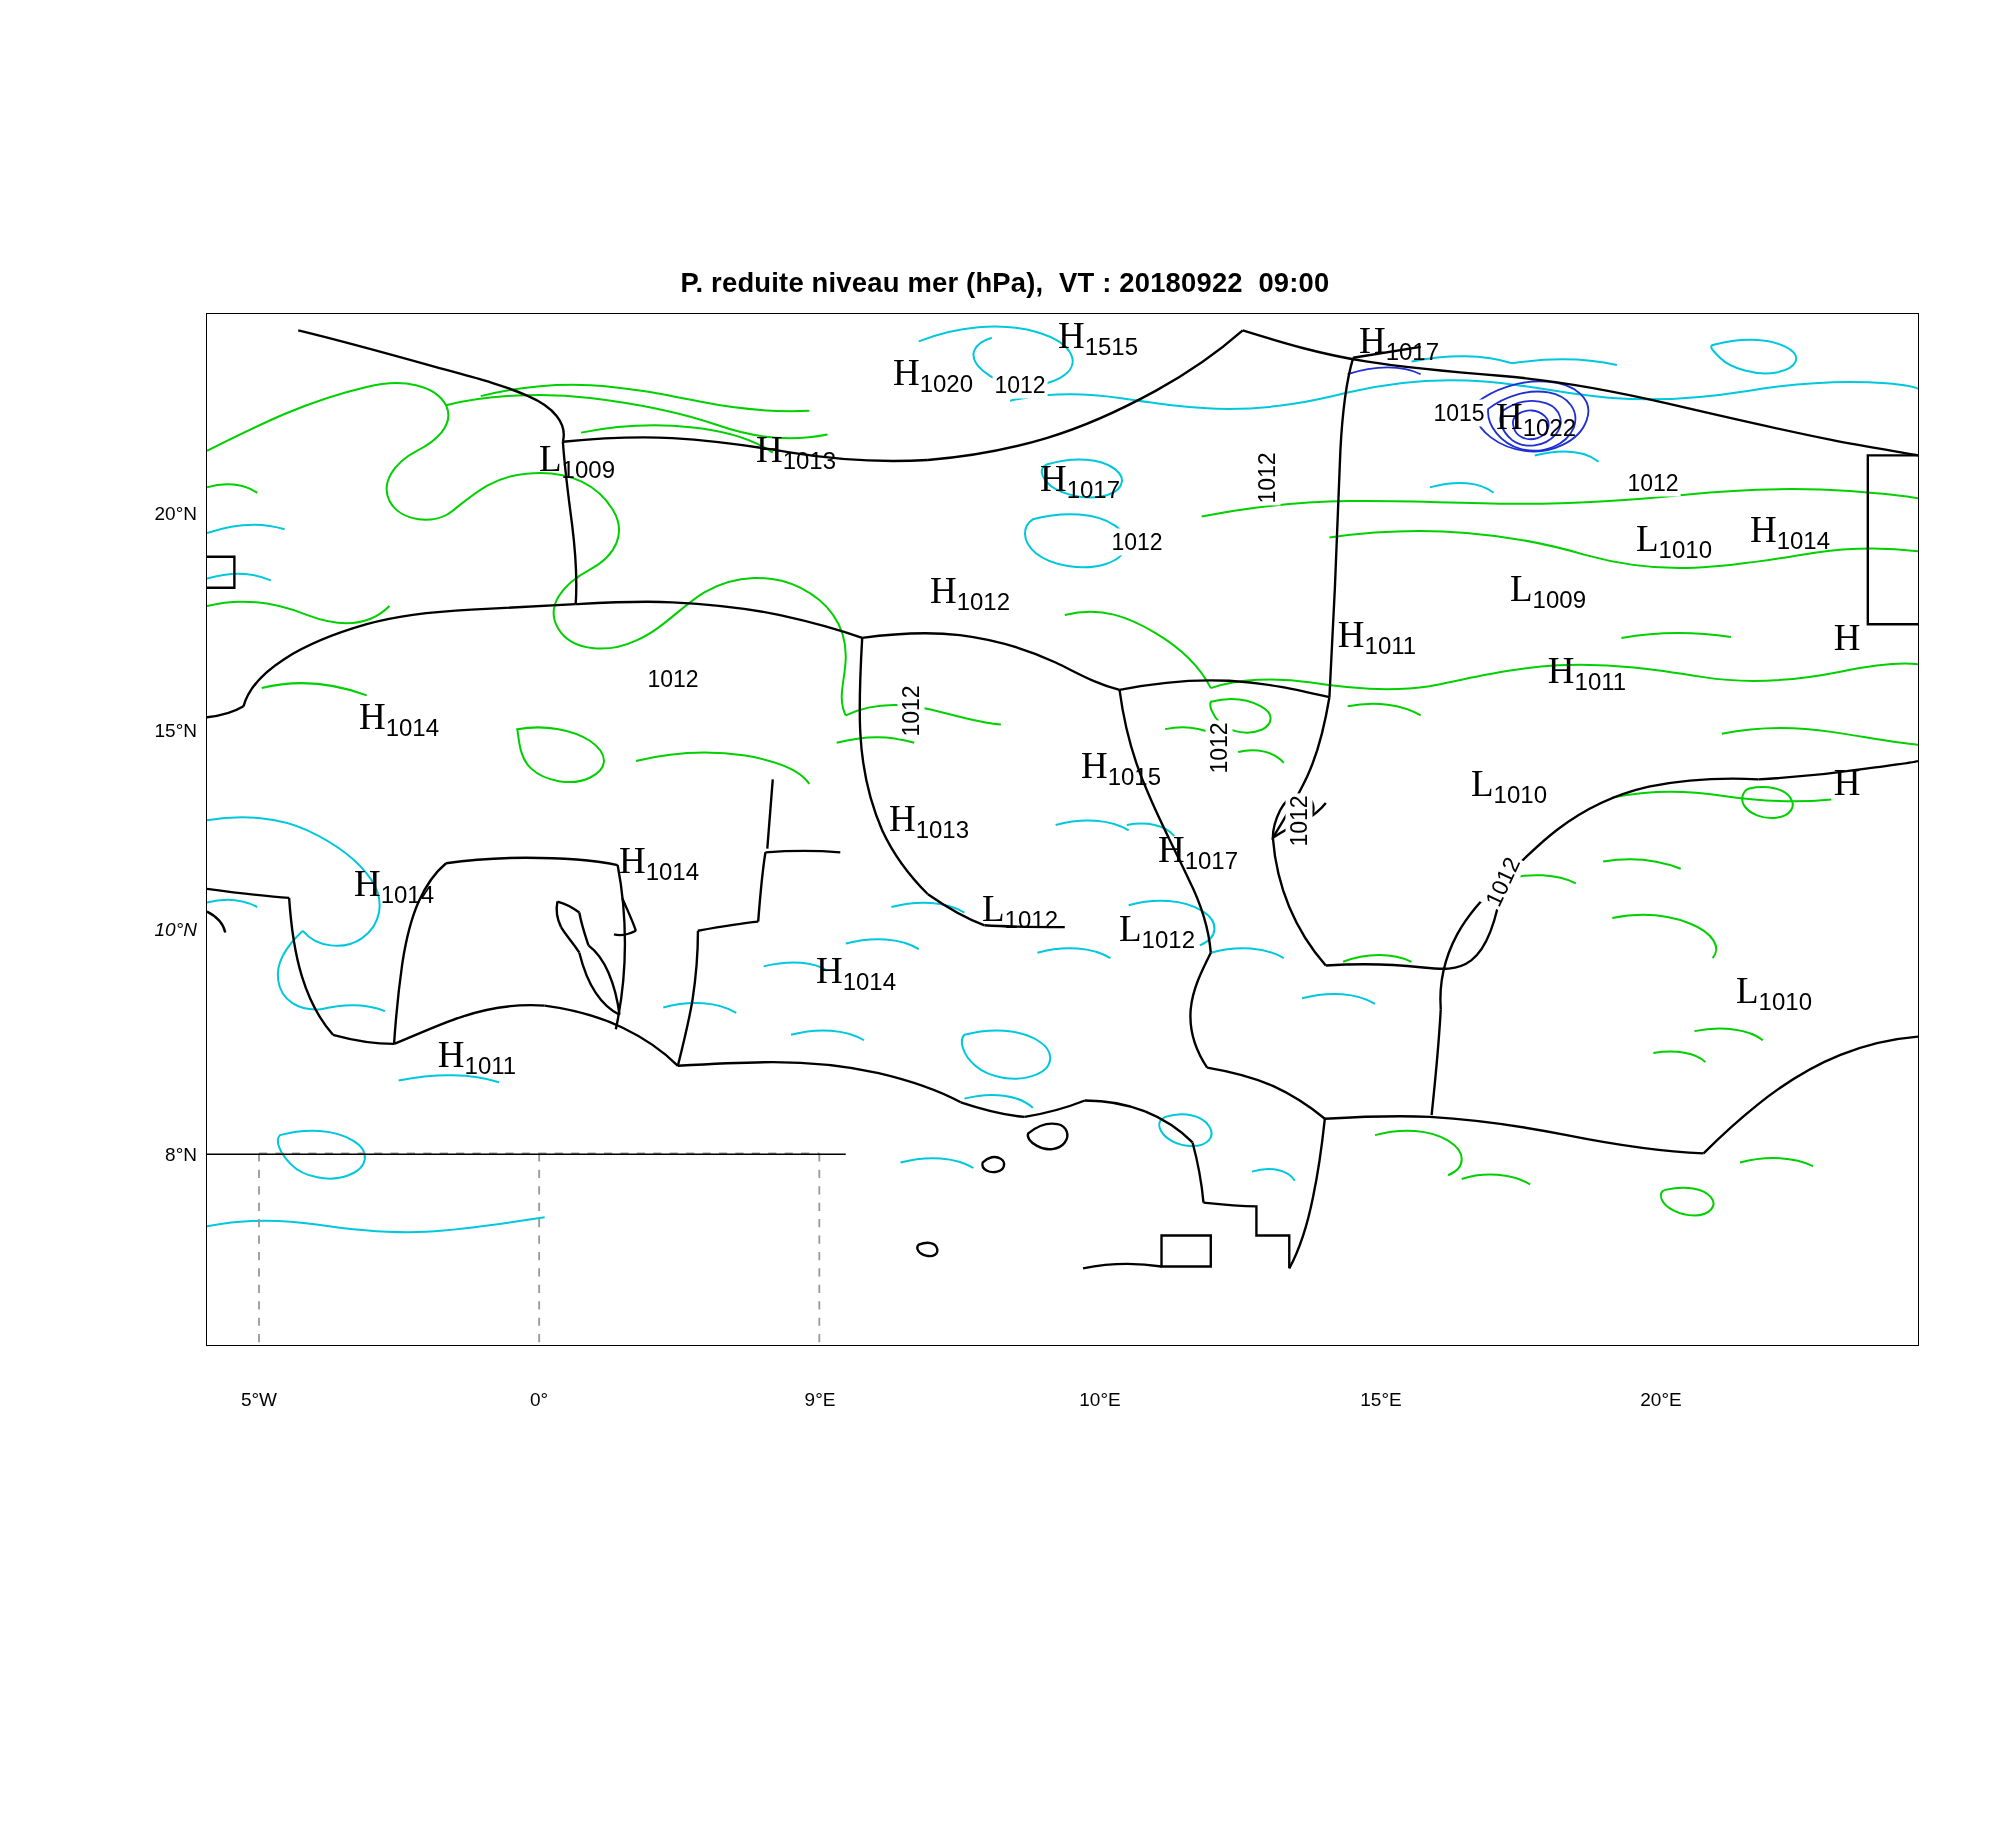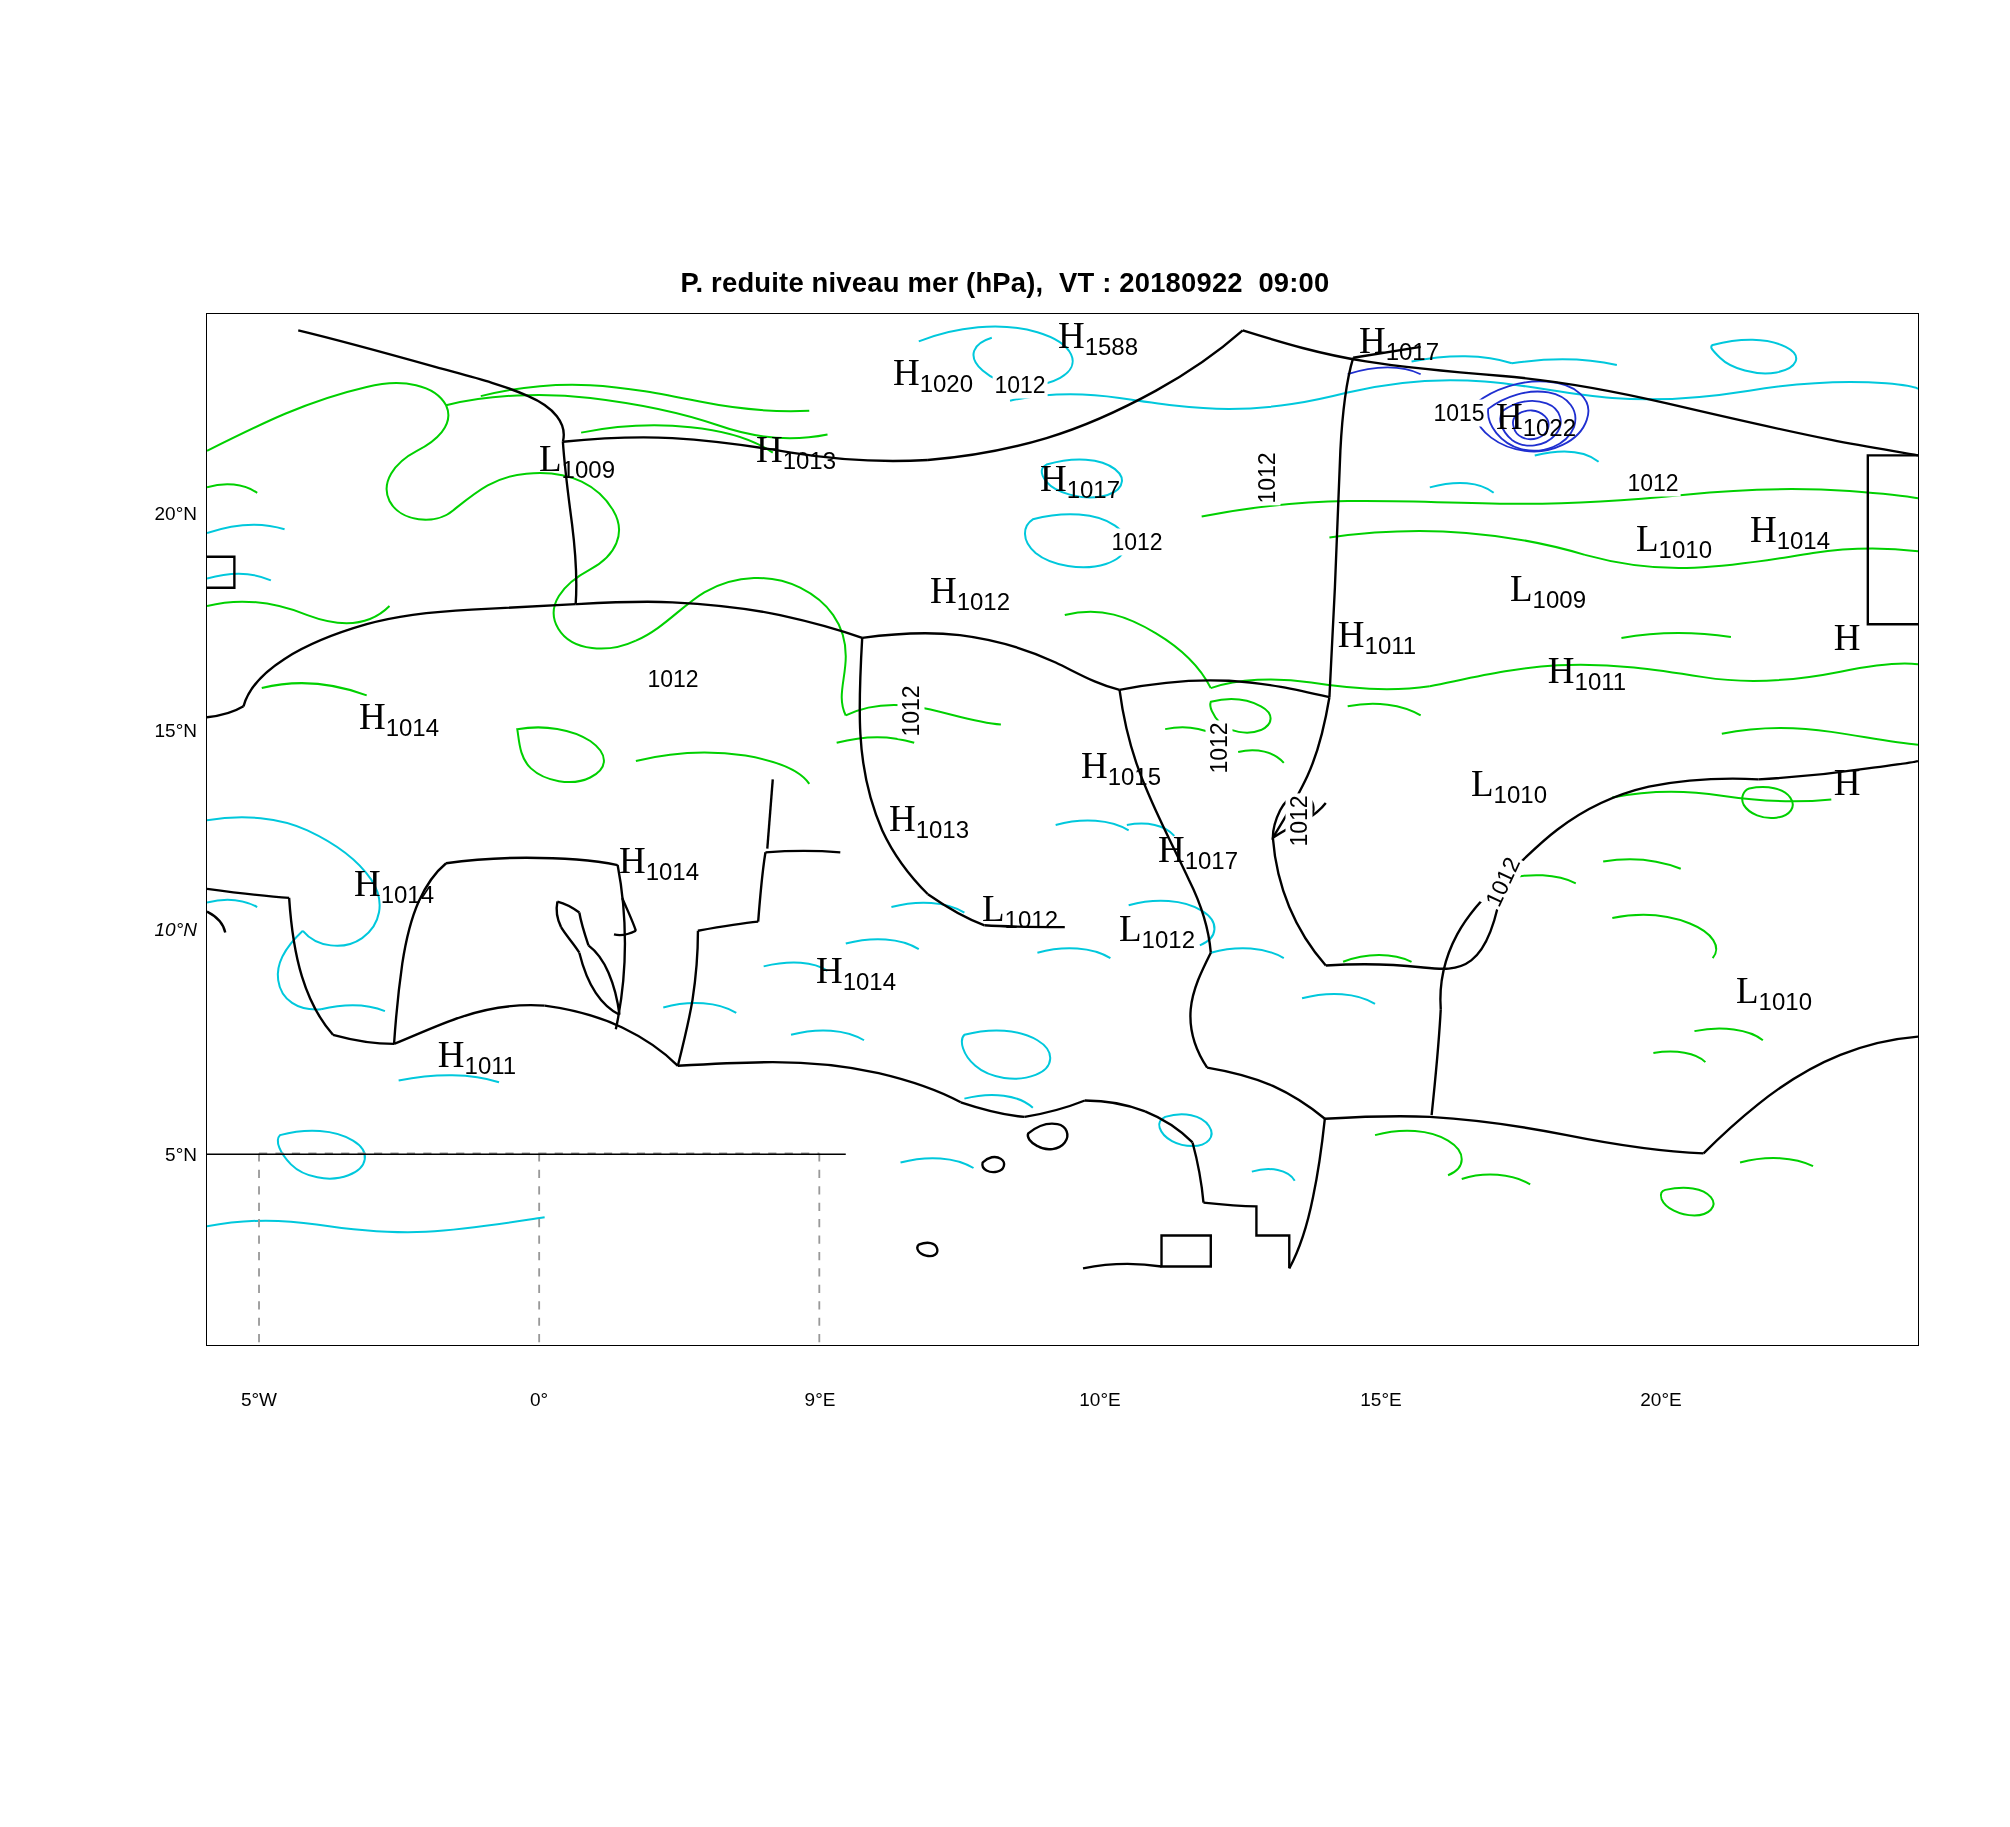--- a/index.html
+++ b/index.html
@@ -123,21 +123,21 @@
 
   <div class="axis-label y-label" style="left:119px; top:498px; width:78px;">20°N</div>
   <div class="tick" style="left:206px; top:497px; width:12.8px; height:1.8px;"></div>
 
   <div class="axis-label y-label" style="left:119px; top:715px; width:78px;">15°N</div>
   <div class="tick" style="left:206px; top:714px; width:12.8px; height:1.8px;"></div>
 
   <div class="axis-label y-label" style="left:119px; top:914px; width:78px;font-style:italic;">10°N</div>
   <div class="tick" style="left:206px; top:913px; width:12.8px; height:1.8px;"></div>
 
-  <div class="axis-label y-label" style="left:119px; top:1139px; width:78px;">5°N</div>
+  <div class="axis-label y-label" style="left:119px; top:1139px; width:78px;">8°N</div>
   <div class="tick" style="left:206px; top:1139px; width:12.8px; height:1.8px;"></div>
 
   <div class="axis-label x-label" style="left:259px; top:1352px;">5°W</div>
   <div class="tick" style="left:258px; top:1319px; width:1.8px; height:11px;"></div>
 
   <div class="axis-label x-label" style="left:539px; top:1352px;">0°</div>
   <div class="tick" style="left:538px; top:1319px; width:1.8px; height:11px;"></div>
 
   <div class="axis-label x-label" style="left:820px; top:1352px;">9°E</div>
   <div class="tick" style="left:819px; top:1319px; width:1.8px; height:11px;"></div>
@@ -340,21 +340,21 @@
     <div class="contour-label rot" style="left:1060px; top:164px;">1012</div>
     <div class="contour-label" style="left:930px; top:228px;">1012</div>
     <div class="contour-label" style="left:1252px; top:99px;">1015</div>
     <div class="contour-label" style="left:1446px; top:169px;">1012</div>
     <div class="contour-label" style="left:466px; top:365px;">1012</div>
     <div class="contour-label rot" style="left:704px; top:397px;">1012</div>
     <div class="contour-label rot" style="left:1012px; top:434px;">1012</div>
     <div class="contour-label rot" style="left:1092px; top:507px;">1012</div>
     <div class="contour-label" style="left:1296px; top:568px; transform: translate(-50%,-50%) rotate(-65deg);">1012</div>
 
-    <div class="marker" style="left:891px; top:21px;"><span class="hl">H</span><span class="val">1588</span></div>
+    <div class="marker" style="left:891px; top:21px;"><span class="hl">H</span><span class="val">1515</span></div>
     <div class="marker" style="left:1192px; top:25.6px;"><span class="hl">H</span><span class="val">1017</span></div>
     <div class="marker" style="left:726px; top:58px;"><span class="hl">H</span><span class="val">1020</span></div>
     <div class="marker" style="left:1329px; top:102px;"><span class="hl">H</span><span class="val">1022</span></div>
     <div class="marker" style="left:370px; top:144px;"><span class="hl">L</span><span class="val">1009</span></div>
     <div class="marker" style="left:589px; top:135px;"><span class="hl">H</span><span class="val">1013</span></div>
     <div class="marker" style="left:873px; top:164px;"><span class="hl">H</span><span class="val">1017</span></div>
     <div class="marker" style="left:1467px; top:224px;"><span class="hl">L</span><span class="val">1010</span></div>
     <div class="marker" style="left:1583px; top:215px;"><span class="hl">H</span><span class="val">1014</span></div>
     <div class="marker" style="left:1341px; top:274px;"><span class="hl">L</span><span class="val">1009</span></div>
     <div class="marker" style="left:763px; top:276px;"><span class="hl">H</span><span class="val">1012</span></div>

